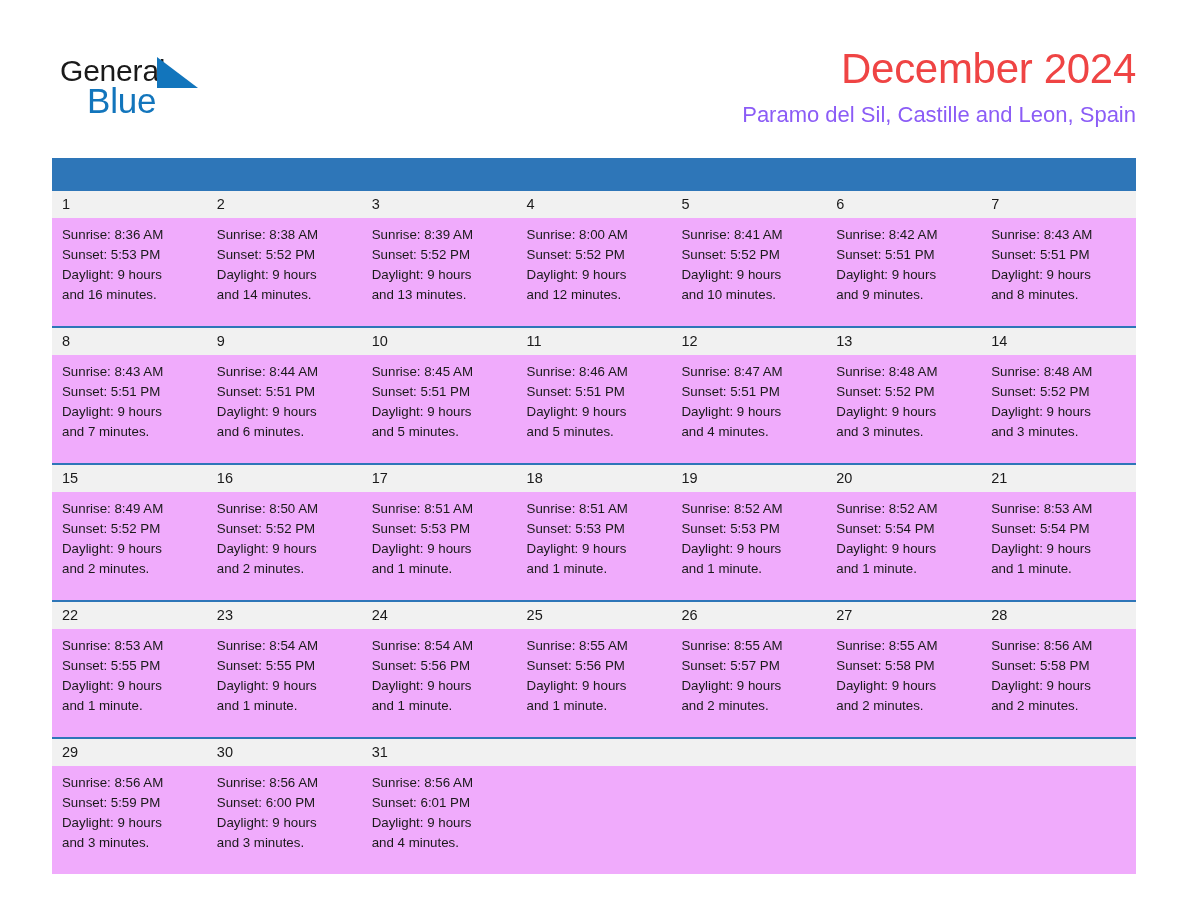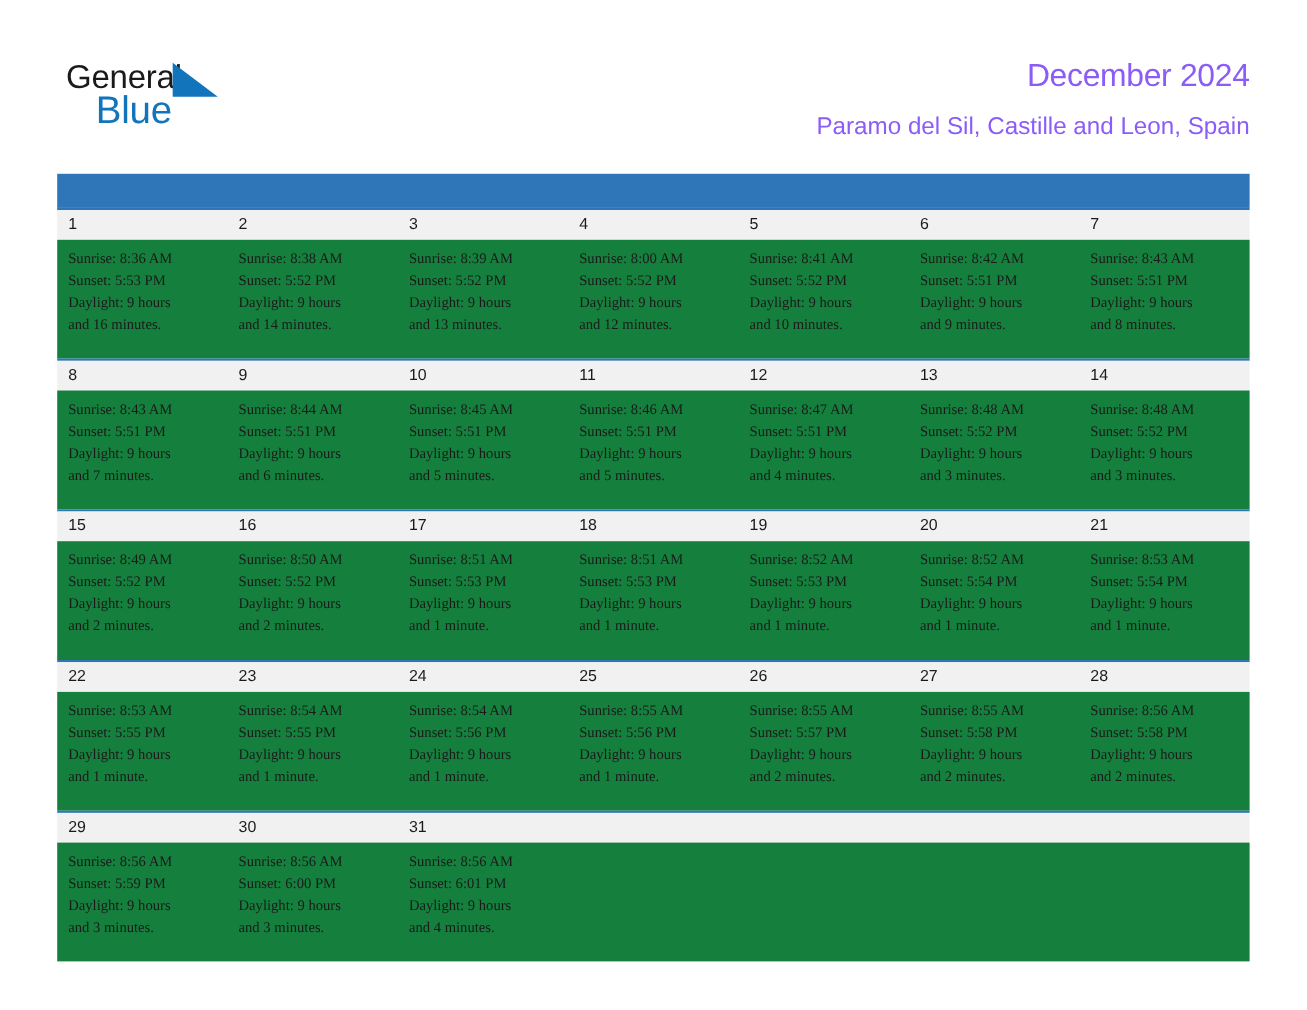--- a/index.html
+++ b/index.html
@@ -71,24 +71,24 @@
   }
 
   .title-block {
     position: absolute;
     right: 0px;
     top: 0px;
     text-align: right;
     width: 700px;
   }
   .cal-title {
-    font-size: 29px;
+    font-size: 42px;
     line-height: 50px;
     font-weight: 400;
-    color: #8b5cf6;
+    color: #ef4444;
     letter-spacing: -0.3px;
     white-space: nowrap;
   }
   .cal-subtitle {
     font-size: 22px;
     line-height: 30px;
     font-weight: 400;
     color: #8b5cf6;
     margin-top: 6px;
     white-space: nowrap;
@@ -133,23 +133,22 @@
   .daynum {
     flex: 1 1 0;
     font-size: 14.5px;
     line-height: 27px;
     padding-left: 10px;
     box-sizing: border-box;
     color: #1a1a1a;
   }
   .week-body {
     display: flex;
-    background: #15803d;
+    background: #f0abfc;
     height: 108px;
-    font-family: Liberation Serif, serif;
   }
   .daycell {
     flex: 1 1 0;
     padding: 7px 10px 0 10px;
     box-sizing: border-box;
   }
   .daycell p {
     margin: 0;
     font-size: 13.3px;
     line-height: 20px;

